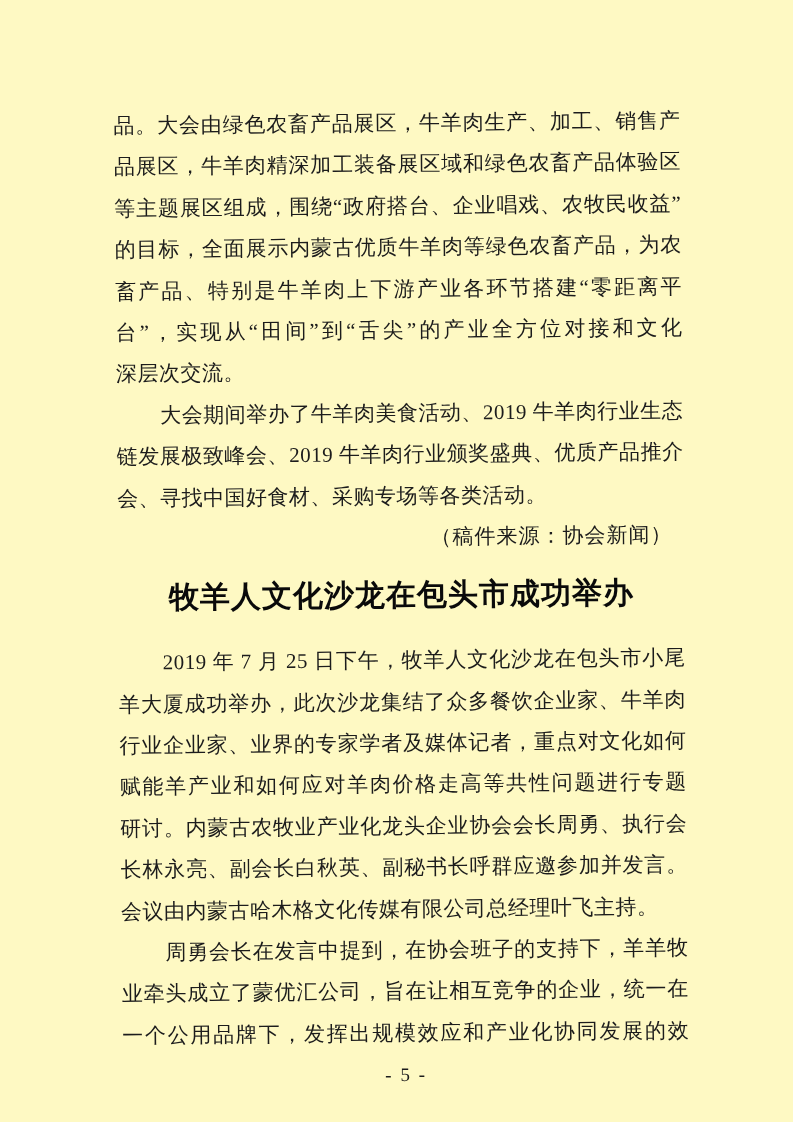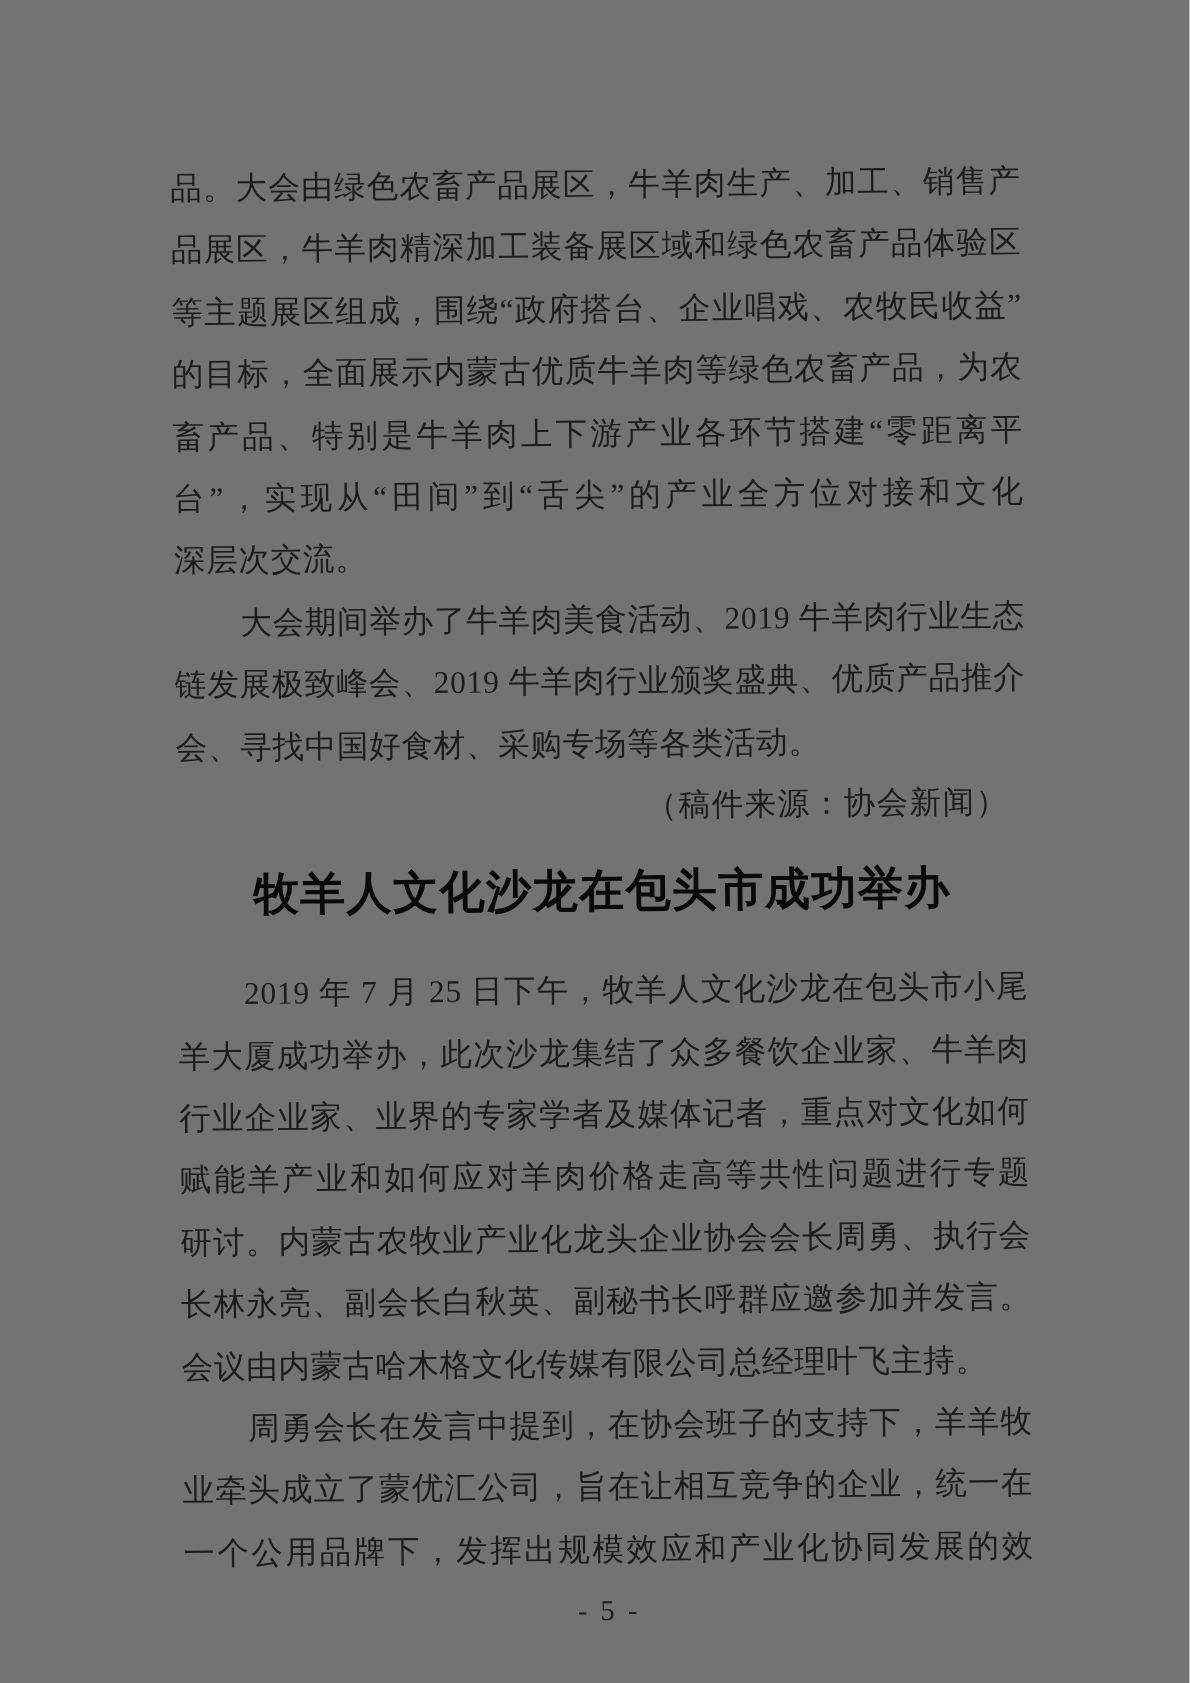--- a/index.html
+++ b/index.html
@@ -4,21 +4,21 @@
 <style>
   html, body {
     margin: 0;
     padding: 0;
     background: #ffffff;
   }
   .page {
     position: relative;
     width: 793px;
     height: 1122px;
-    background: #737373;
+    background: #fef9c3;
     overflow: hidden;
     font-family: "Liberation Serif", "DejaVu Serif", serif;
     color: #1c1c1c;
   }
   .content {
     position: absolute;
     left: 118px;
     top: 103px;
     width: 567px;
     transform: rotate(-0.55deg);

